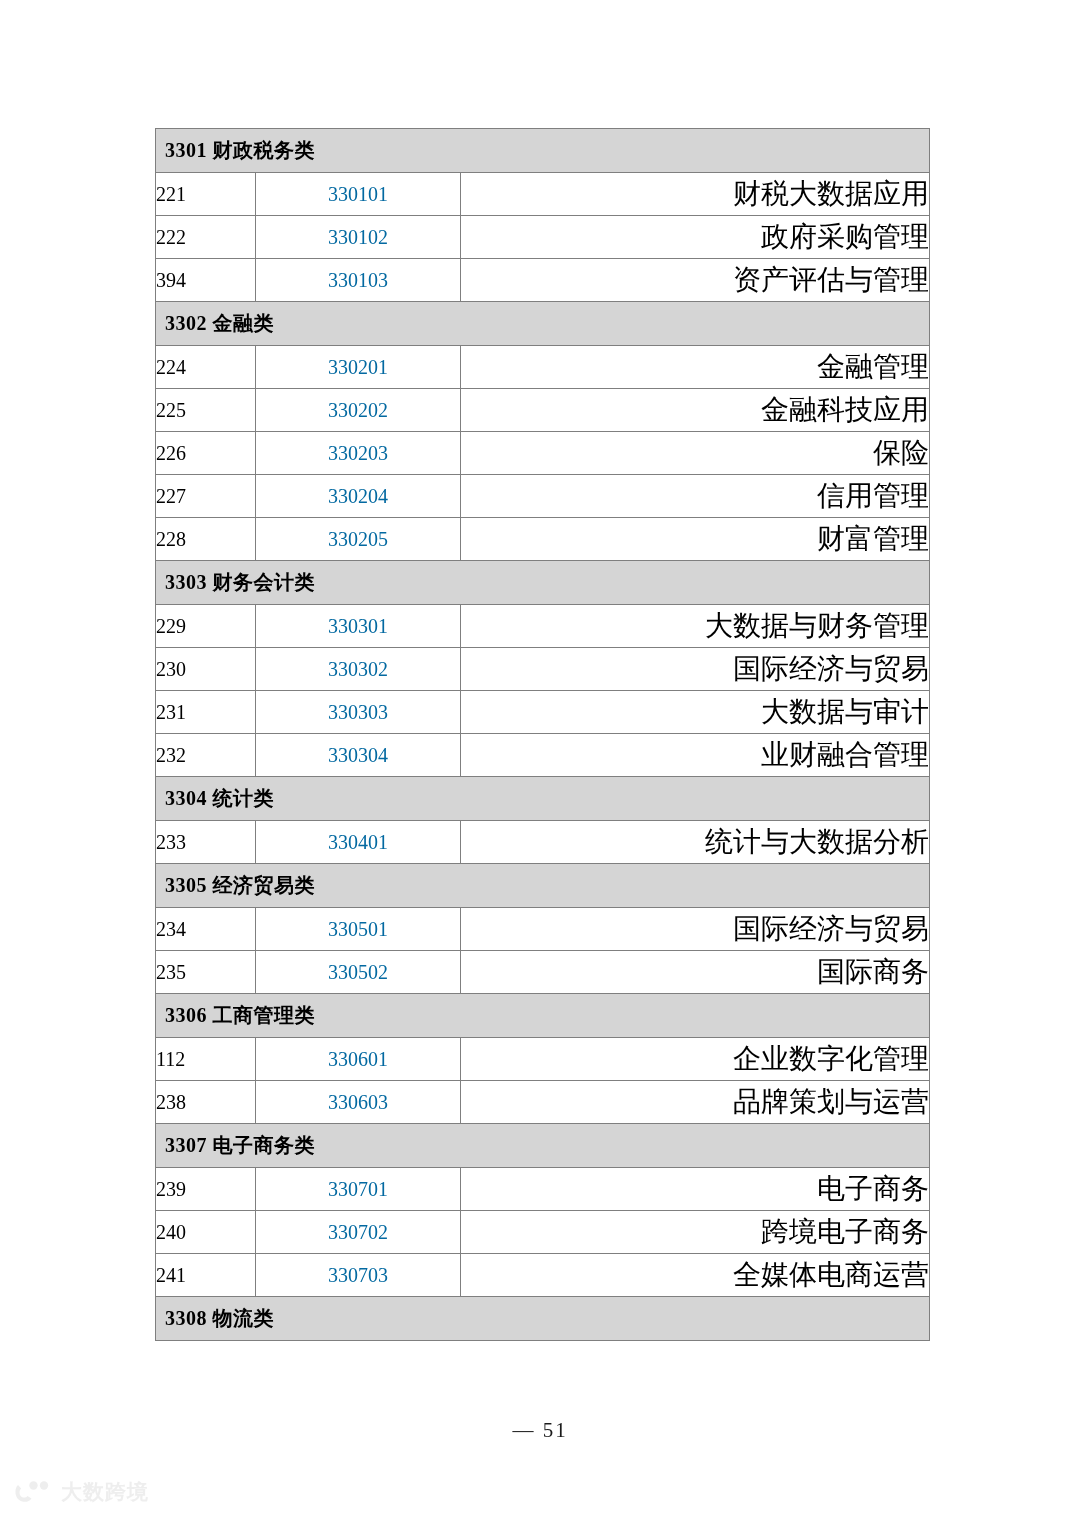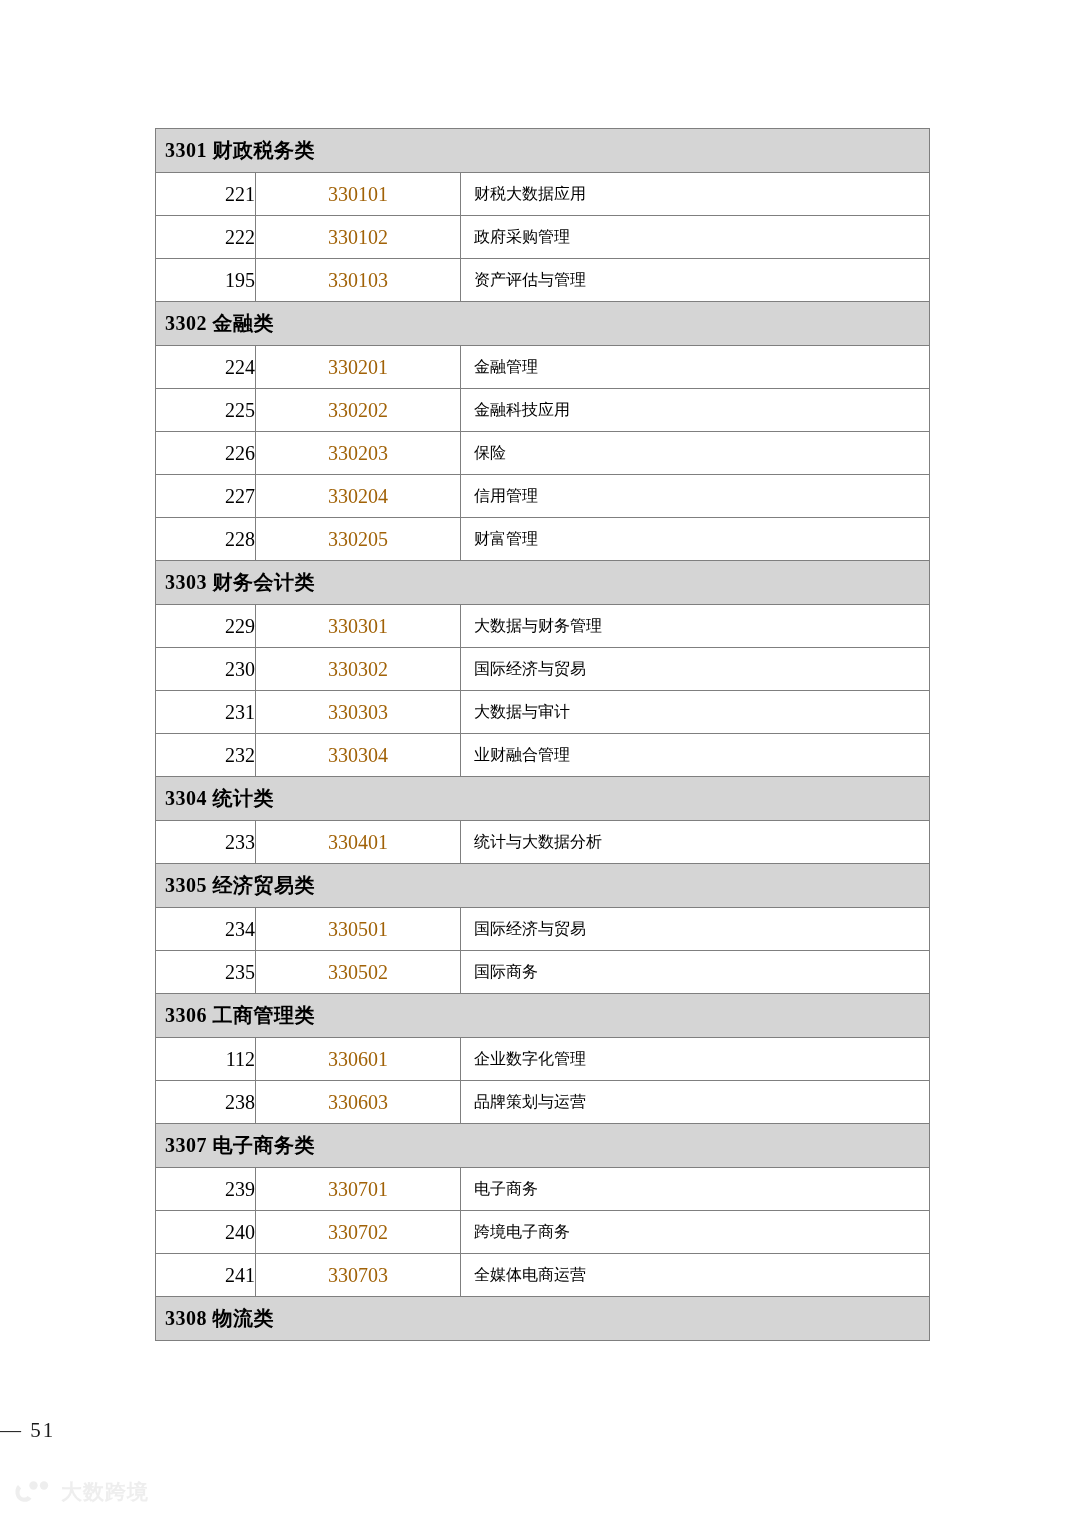--- a/index.html
+++ b/index.html
@@ -50,43 +50,43 @@
     font-weight: bold;
     font-size: 20px;
     color: #000000;
     padding-left: 9px;
     letter-spacing: 0.5px;
     height: 43px;
   }
 
   
   td.cell-seq {
-    text-align: right;
+    text-align: left;
     font-size: 20px;
     color: #000000;
   }
   td.cell-code {
     text-align: center;
     font-size: 20px;
-    color: #a16207;
+    color: #0369a1;
   }
   td.cell-name {
-    text-align: left;
-    font-size: 16px;
+    text-align: right;
+    font-size: 28px;
     color: #000000;
     padding-left: 13px;
   }
 
   
   .page-footer {
     position: absolute;
     left: 0;
     top: 1418px;
     width: 1080px;
-    text-align: left;
+    text-align: center;
     font-size: 21px;
     color: #1a1a1a;
     letter-spacing: 2px;
   }
 
   
   .watermark {
     position: absolute;
     left: 14px;
     top: 1479px;
@@ -129,21 +129,21 @@
           <td class="cell-seq">221</td>
           <td class="cell-code">330101</td>
           <td class="cell-name">财税大数据应用</td>
         </tr>
         <tr class="data-row">
           <td class="cell-seq">222</td>
           <td class="cell-code">330102</td>
           <td class="cell-name">政府采购管理</td>
         </tr>
         <tr class="data-row">
-          <td class="cell-seq">195</td>
+          <td class="cell-seq">394</td>
           <td class="cell-code">330103</td>
           <td class="cell-name">资产评估与管理</td>
         </tr>
         <tr class="category-row">
           <td colspan="3">3302 金融类</td>
         </tr>
         <tr class="data-row">
           <td class="cell-seq">224</td>
           <td class="cell-code">330201</td>
           <td class="cell-name">金融管理</td>

